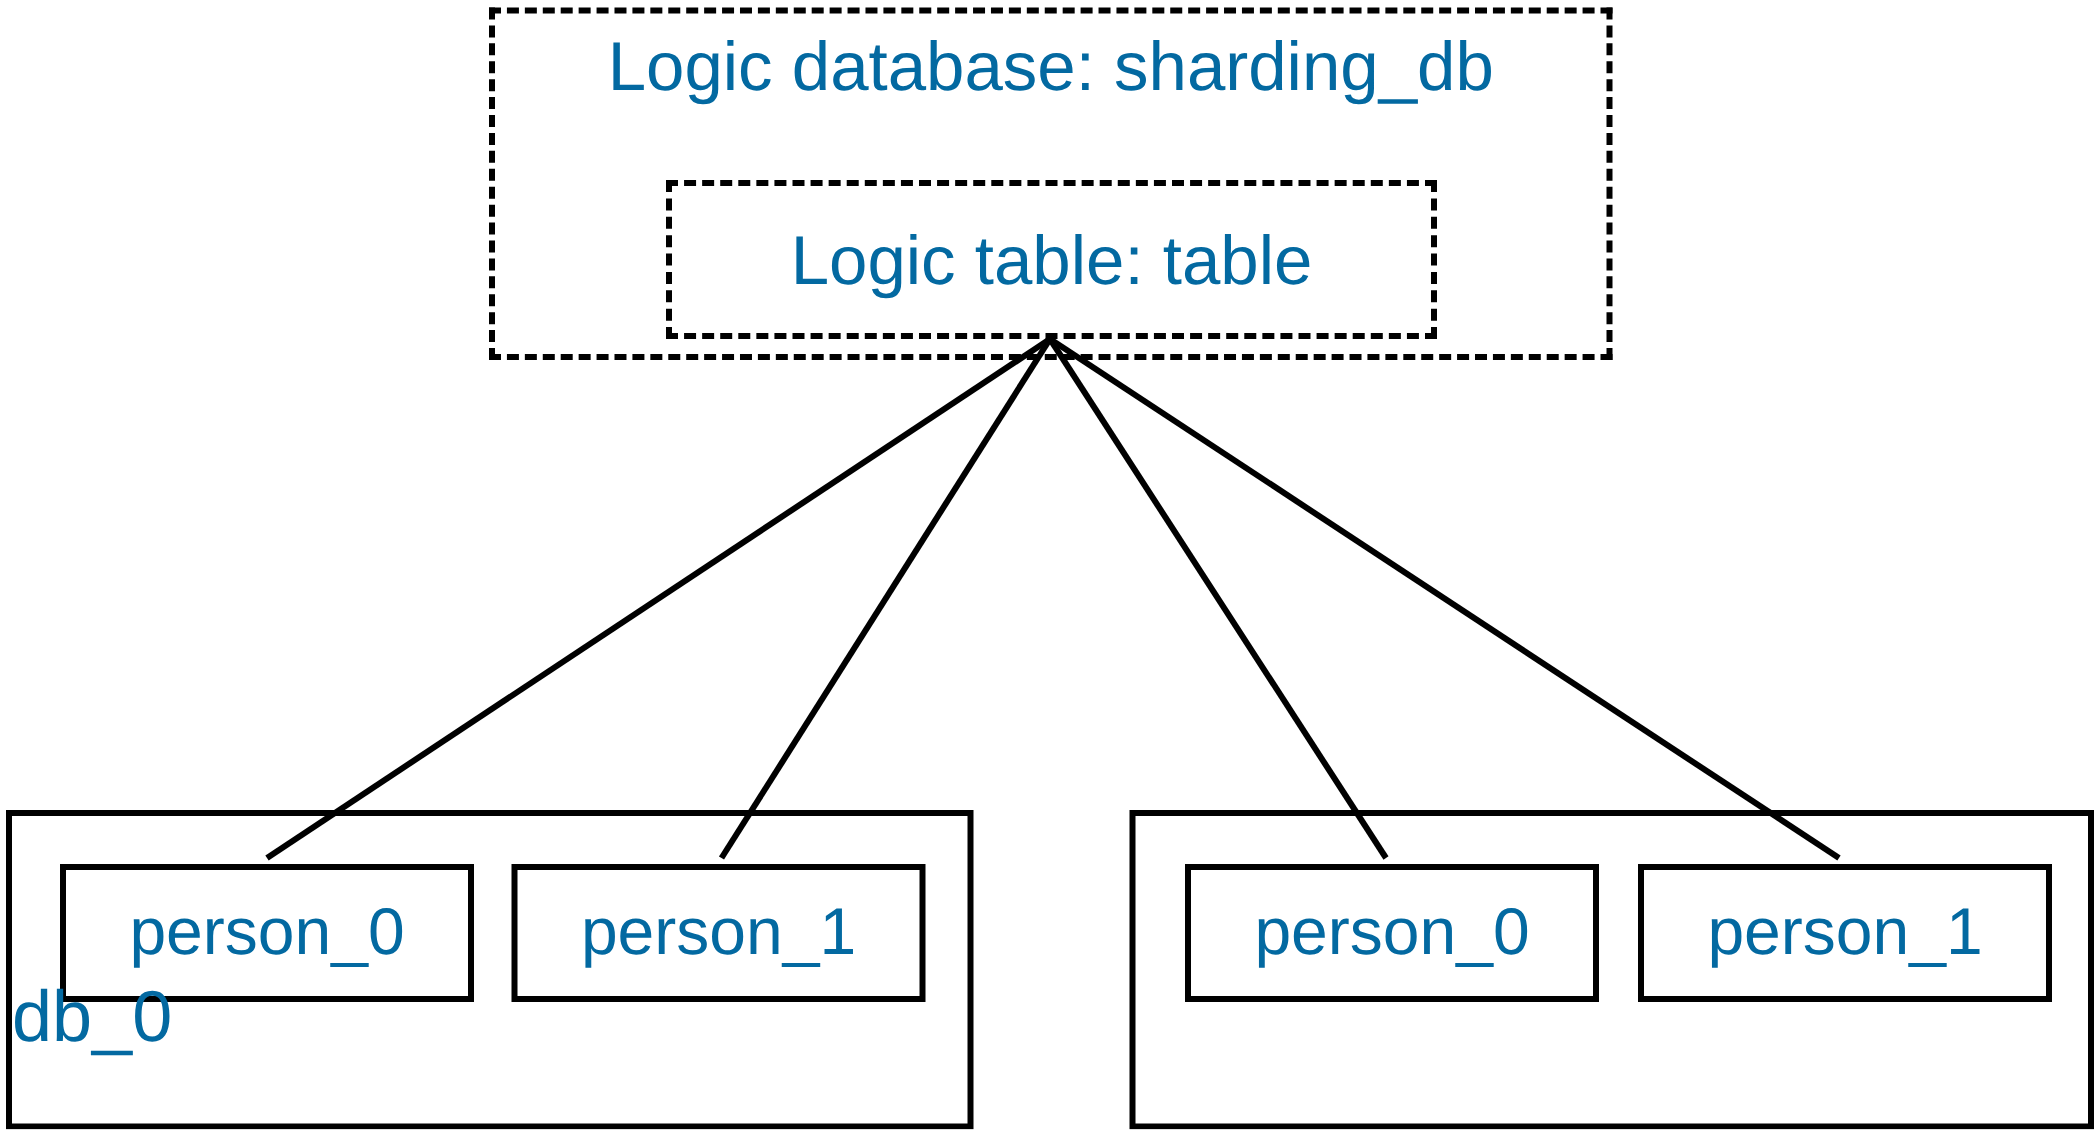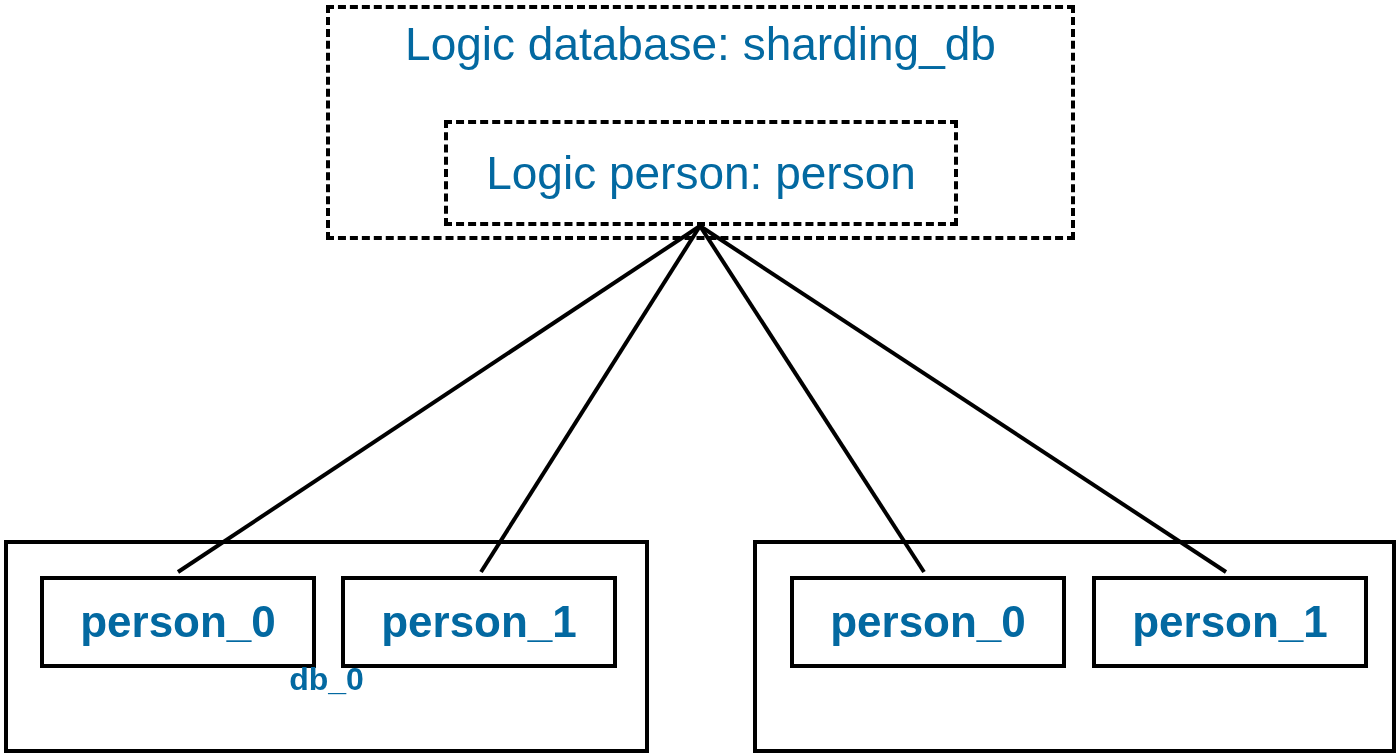--- a/index.html
+++ b/index.html
@@ -59,32 +59,30 @@
     line-height: 54px;
     white-space: nowrap;
   }
   
   .db-box {
     position: absolute;
     box-sizing: border-box;
     border: 4px solid #000000;
     top: 540px;
     height: 213px;
-    font-weight: bold;
   }
   #db-box-0 { left: 4px;   width: 645px; }
   #db-box-1 { left: 753px; width: 643px; }
 
   .db-label {
     position: absolute;
     left: 0;
     right: 0;
     top: 108px;
-    text-align: center;
-    font-size: 32px;
+    font-size: 48px;
     line-height: 54px;
     white-space: nowrap;
   }
   
   .table-box {
     position: absolute;
     box-sizing: border-box;
     border: 4px solid #000000;
     top: 32px;
     height: 92px;
@@ -115,21 +113,21 @@
     <line x1="700" y1="226" x2="481" y2="572" stroke="#000000" stroke-width="4"></line>
     <line x1="700" y1="226" x2="924" y2="572" stroke="#000000" stroke-width="4"></line>
     <line x1="700" y1="226" x2="1226" y2="572" stroke="#000000" stroke-width="4"></line>
   </svg>
 
   <div class="node" id="logic-db-box">
     <span id="logic-db-label">Logic database: sharding_db</span>
   </div>
 
   <div class="node" id="logic-table-box">
-    <span id="logic-table-label">Logic person: person</span>
+    <span id="logic-table-label">Logic table: table</span>
   </div>
 
   <div class="db-box" id="db-box-0">
     <div class="table-box" id="table-box-db0-person0">
       <span class="table-label">person_0</span>
     </div>
     <div class="table-box" id="table-box-db0-person1">
       <span class="table-label">person_1</span>
     </div>
     <div class="db-label">db_0</div>

